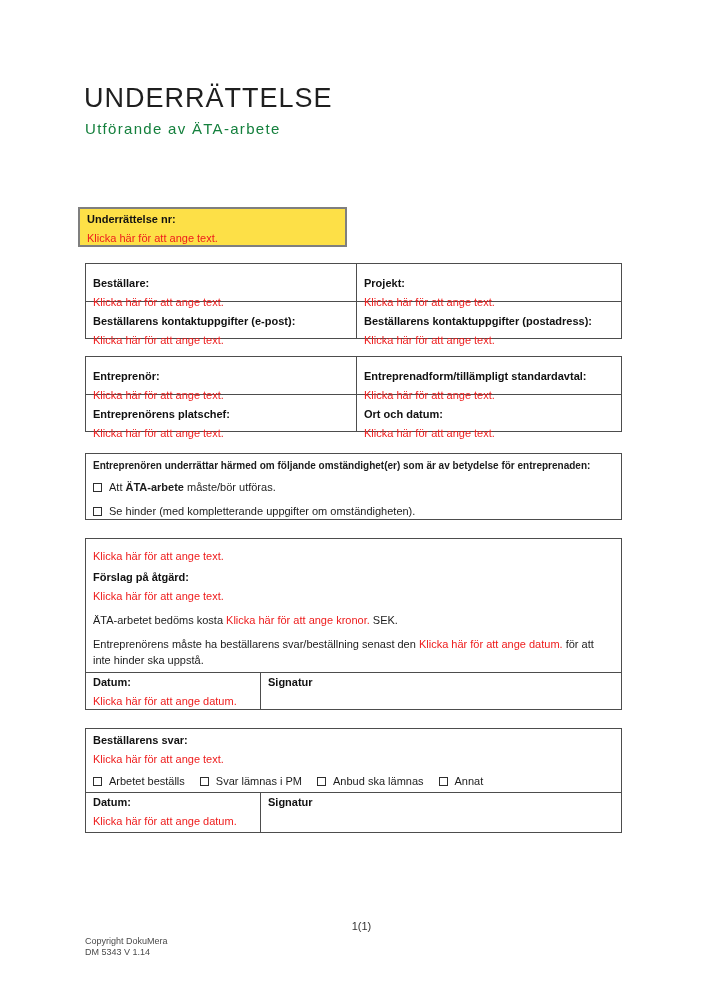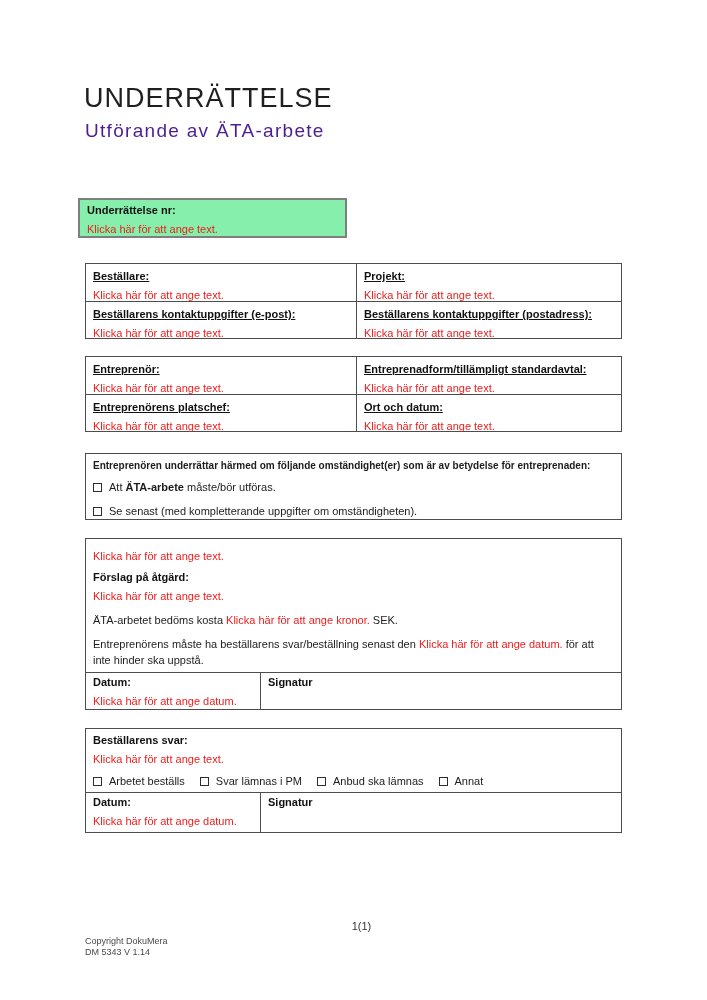--- a/index.html
+++ b/index.html
@@ -11,42 +11,42 @@
     font-family:"Liberation Sans", sans-serif;
     color:#1c1c1c;
     overflow:hidden;
   }
   .doc-title {
     position:absolute; left:84px; top:83px;
     font-size:27px; font-weight:400; letter-spacing:1px; color:#1f1f1f;
   }
   .doc-subtitle {
     position:absolute; left:85px; top:120px;
-    font-size:19px; letter-spacing:1.3px; color:#4c1d95;
+    font-size:15px; letter-spacing:1.3px; color:#15803d;
   }
   .notice-box {
-    position:absolute; left:78px; top:198px; width:269px; height:40px;
-    border:2px solid #7f7f7f; background:#86efac;
+    position:absolute; left:78px; top:207px; width:269px; height:40px;
+    border:2px solid #7f7f7f; background:#fde047;
     padding:4px 7px;
   }
   .lbl { font-size:11px; font-weight:bold; color:#111; line-height:13px; }
   .ph  { font-size:11px; color:#ee1c1c; line-height:13px; cursor:pointer; }
   .body-txt { font-size:11px; color:#1c1c1c; line-height:16px; }
 
   .form-table {
     position:absolute; left:85px; width:537px;
     border:1.5px solid #4d4d4d; background:#fff;
   }
   .t-row { display:flex; height:37px; }
   .t-row + .t-row { border-top:1.5px solid #4d4d4d; }
   .t-cell { padding:3px 7px; }
   .t-cell.c1 { width:270px; flex:none; }
   .t-cell.c2 { flex:1; border-left:1.5px solid #4d4d4d; }
   .t-cell .ph { margin-top:6px; }
-  .t-cell .lbl { margin-top:3px;text-decoration:underline; }
+  .t-cell .lbl { margin-top:10px; }
 
   .sect-box {
     position:absolute; left:85px; width:537px;
     border:1.5px solid #4d4d4d; background:#fff;
     padding:5px 7px;
   }
   #circumstances-box { top:453px; height:67px; }
   #details-box       { top:538px; height:172px; }
   #response-box      { top:728px; height:105px; }
 
@@ -149,21 +149,21 @@
   </div>
 
   <div class="sect-box" id="circumstances-box">
     <div class="sect-header">Entreprenören underrättar härmed om följande omständighet(er) som är av betydelse för entreprenaden:</div>
     <div class="cb-line mt8">
       <span class="cb"></span>
       <span><span>Att </span><b class="inline">ÄTA-arbete</b><span> måste/bör utföras.</span></span>
     </div>
     <div class="cb-line mt11">
       <span class="cb"></span>
-      <span>Se senast (med kompletterande uppgifter om omständigheten).</span>
+      <span>Se hinder (med kompletterande uppgifter om omständigheten).</span>
     </div>
   </div>
 
   <div class="sect-box" id="details-box">
     <div class="ph mt6">Klicka här för att ange text.</div>
     <div class="lbl mt8">Förslag på åtgärd:</div>
     <div class="ph mt6">Klicka här för att ange text.</div>
     <div class="body-txt mt9"><span>ÄTA-arbetet bedöms kosta </span><span class="red">Klicka här för att ange kronor.</span><span> SEK.</span></div>
     <div class="body-txt mt8" style="max-width:521px;"><span>Entreprenörens måste ha beställarens svar/beställning senast den </span><span class="red">Klicka här för att ange datum.</span><span> för att inte hinder ska uppstå.</span></div>
     <div class="inner-table">

